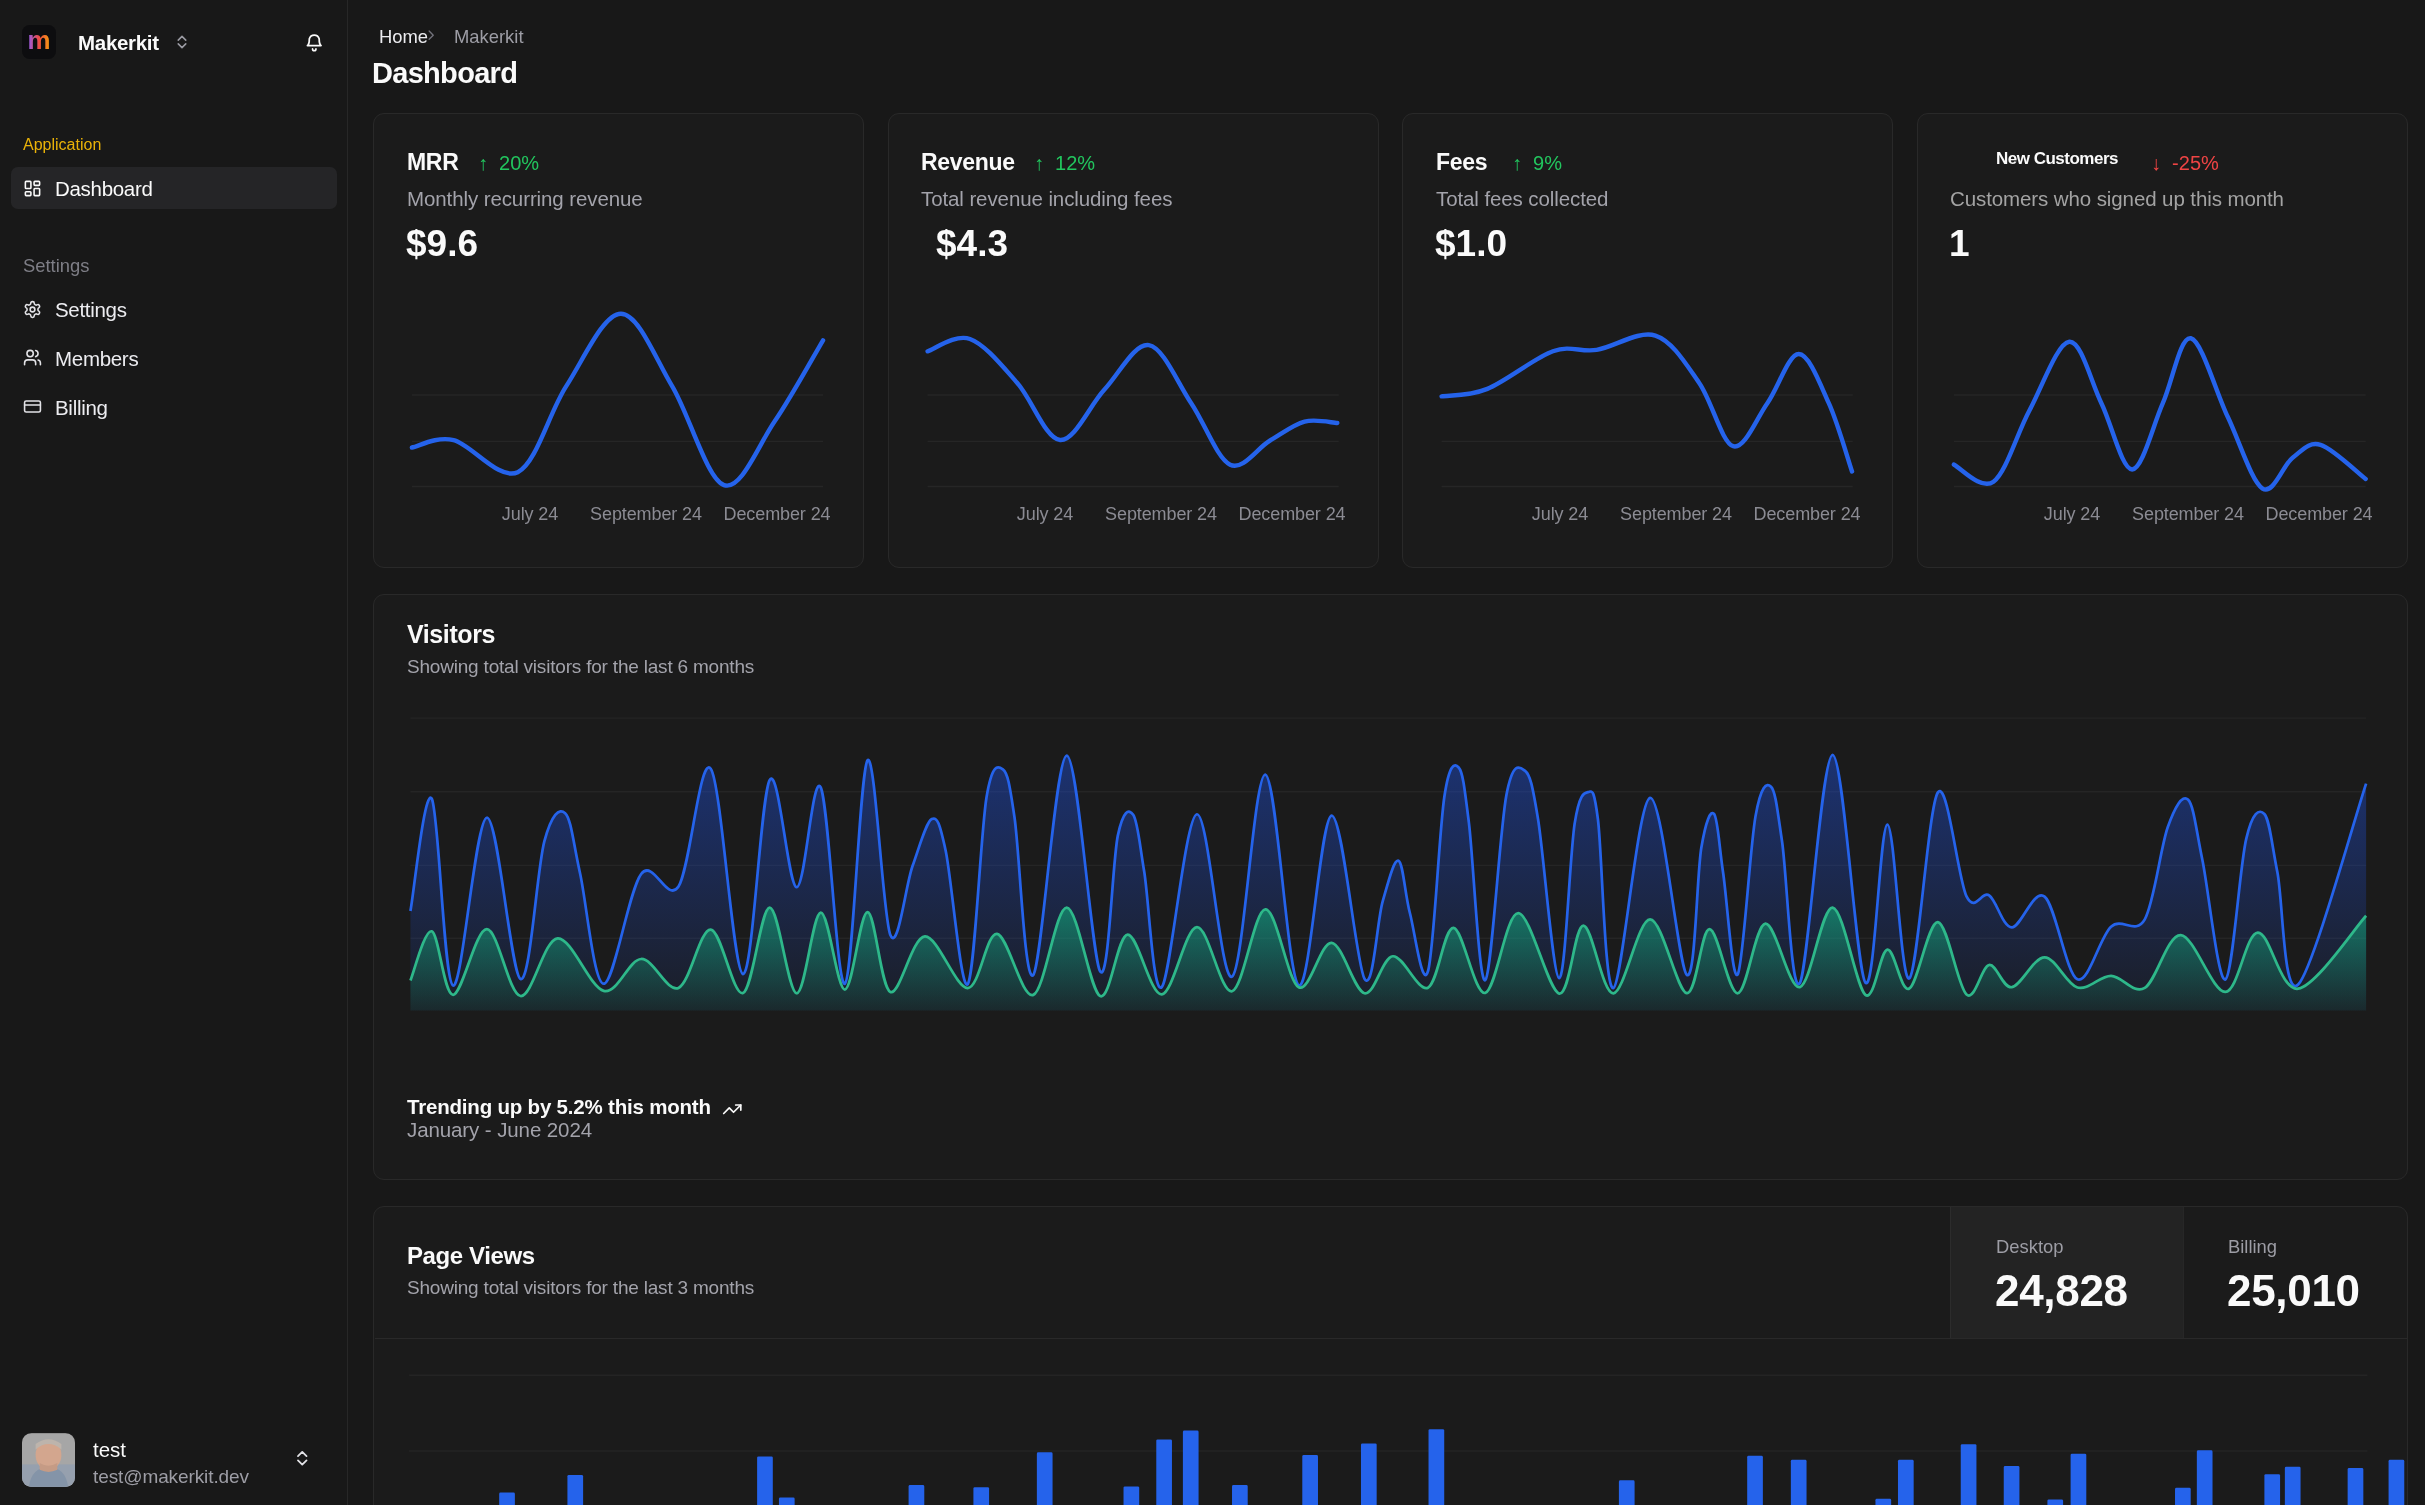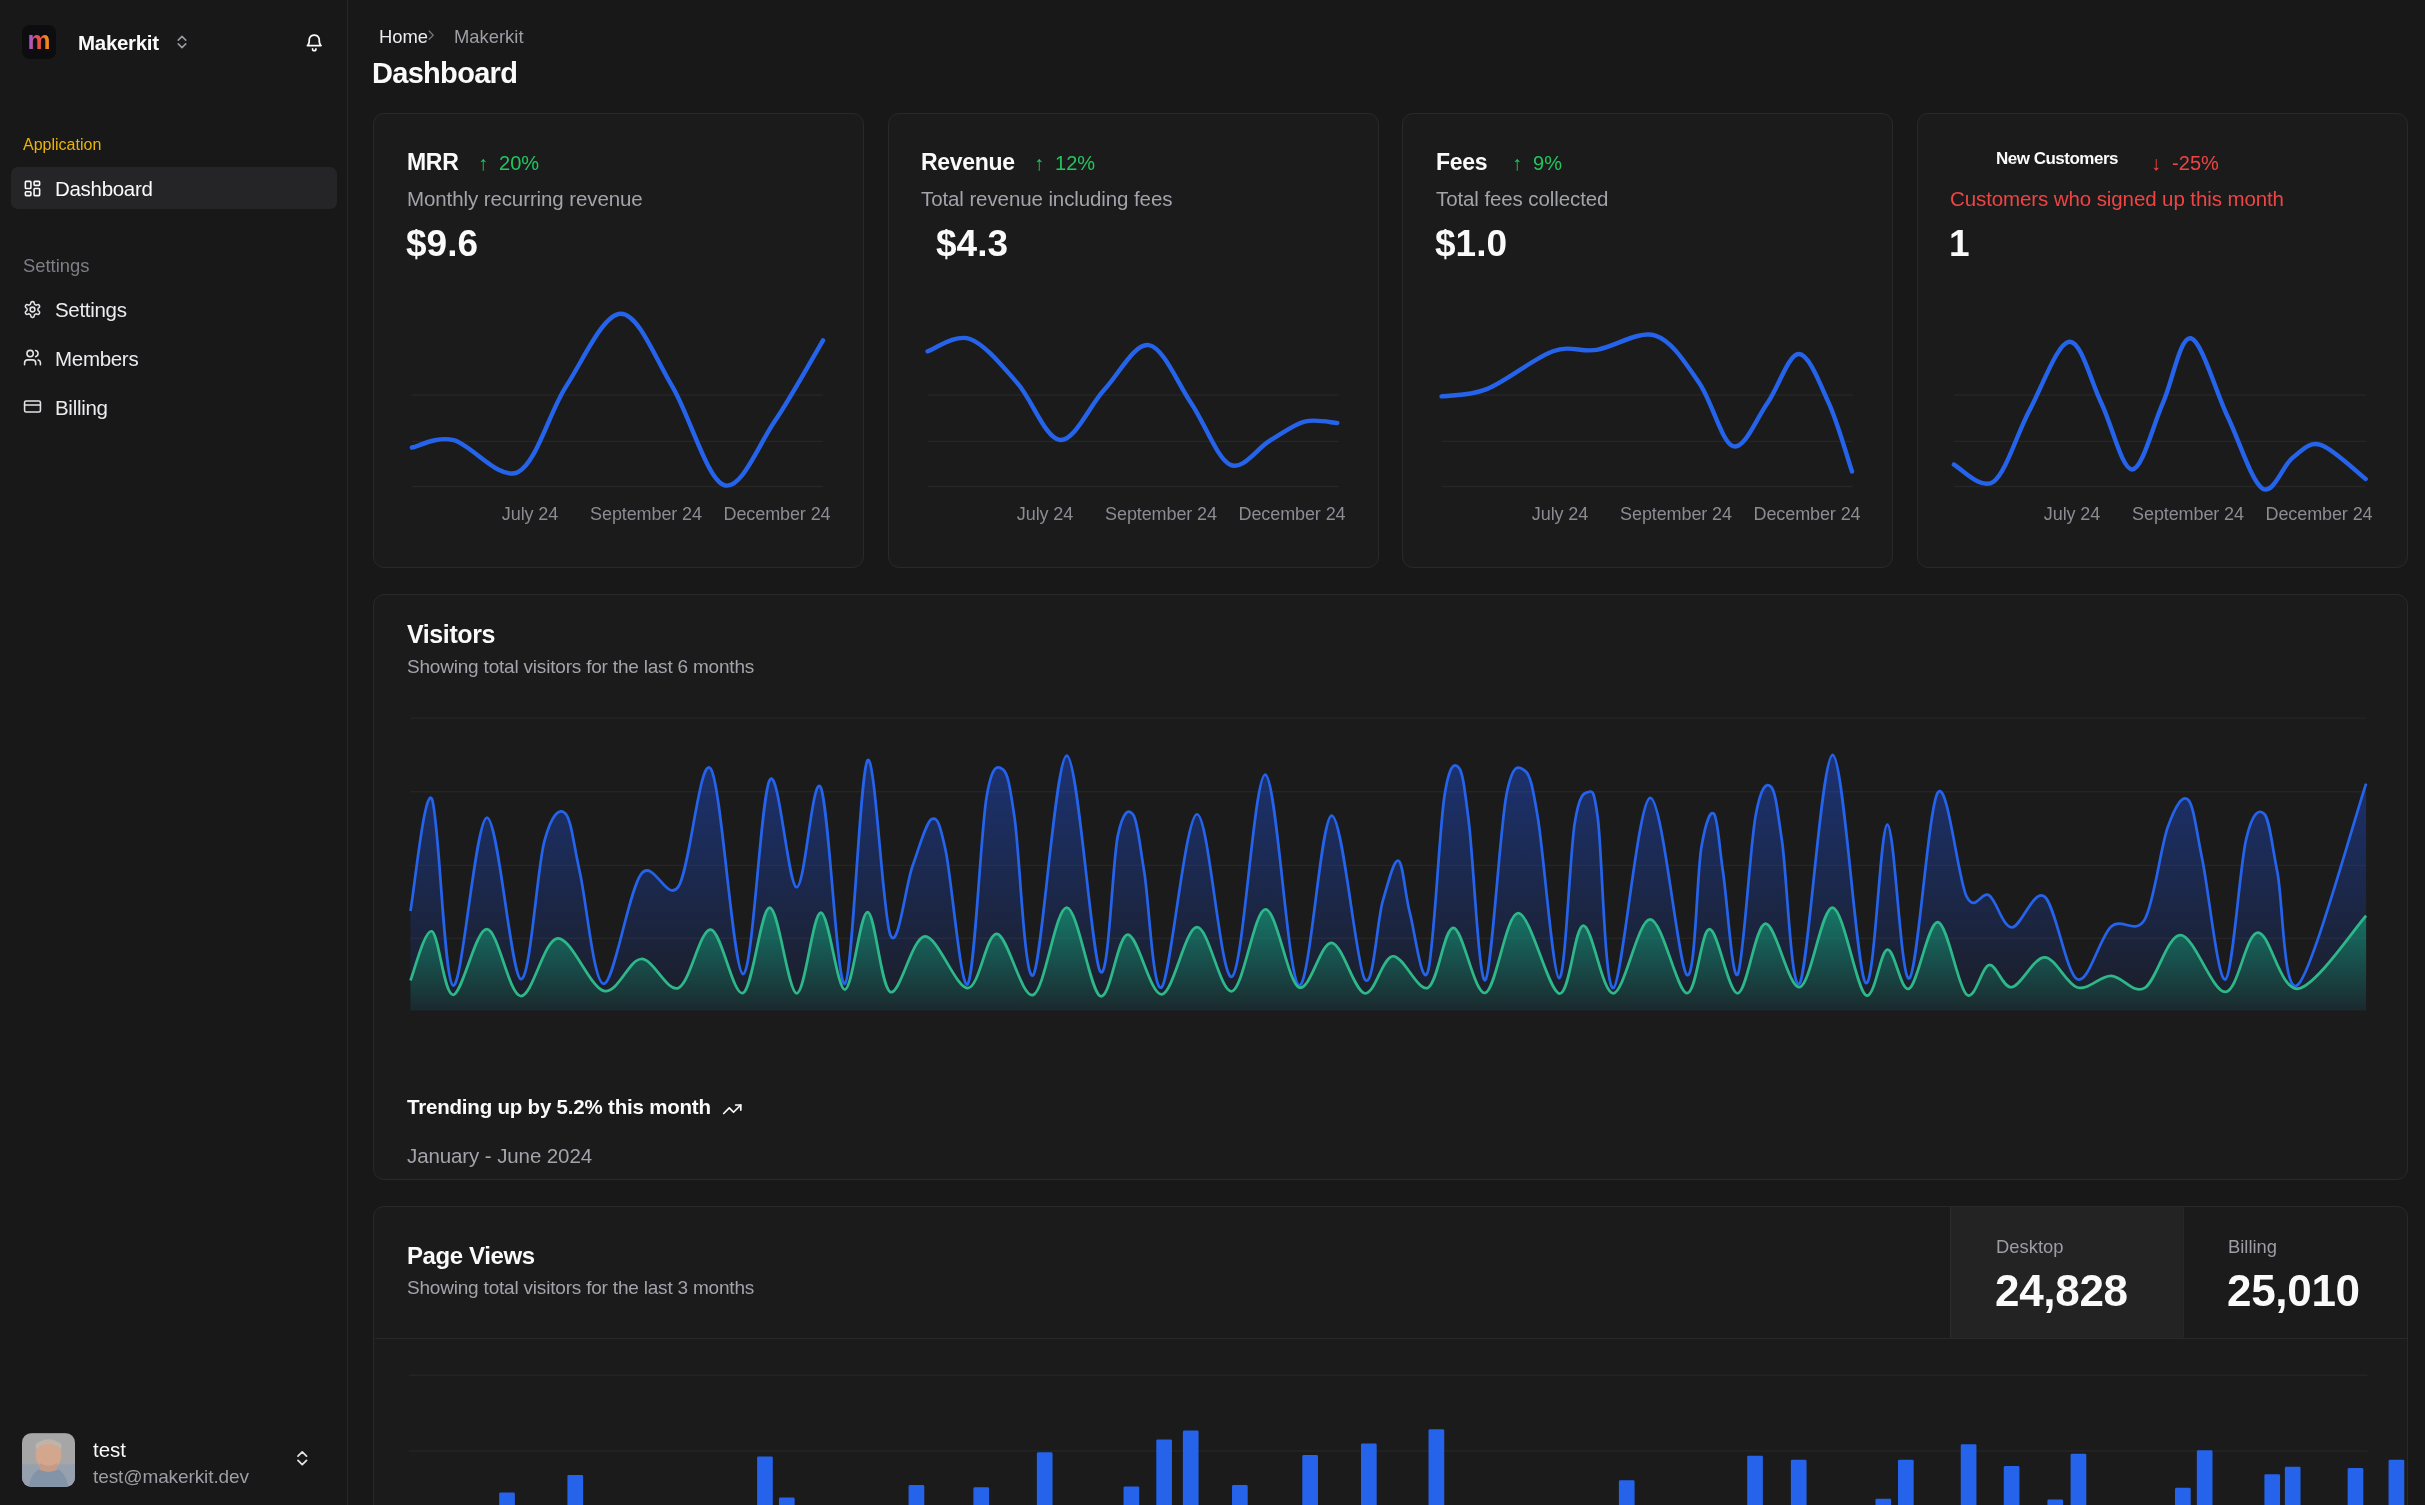--- a/index.html
+++ b/index.html
@@ -112,21 +112,21 @@
 <div class="abs" style="left:921px;top:187px;font-size:20.5px;letter-spacing:-0.1px;color:#a3a3ab;">Total revenue including fees</div>
 <div class="abs white" style="left:936px;top:223px;font-size:37px;font-weight:700;">$4.3</div>
 
 <div class="abs white" style="left:1436px;top:149px;font-size:23px;font-weight:700;letter-spacing:-0.3px;">Fees</div>
 <div class="abs" style="left:1512px;top:152px;font-size:20px;color:#22c55e;">↑&nbsp; 9%</div>
 <div class="abs" style="left:1436px;top:187px;font-size:20.5px;letter-spacing:-0.1px;color:#a3a3ab;">Total fees collected</div>
 <div class="abs white" style="left:1435px;top:223px;font-size:37px;font-weight:700;">$1.0</div>
 
 <div class="abs white" style="left:1996px;top:149px;font-size:17px;font-weight:700;letter-spacing:-0.5px;">New Customers</div>
 <div class="abs" style="left:2151px;top:152px;font-size:20px;color:#ef4444;">↓&nbsp; -25%</div>
-<div class="abs" style="left:1950px;top:187px;font-size:20.5px;letter-spacing:-0.1px;color:#ef4444;">Customers who signed up this month</div>
+<div class="abs" style="left:1950px;top:187px;font-size:20.5px;letter-spacing:-0.1px;color:#a3a3a3;">Customers who signed up this month</div>
 <div class="abs white" style="left:1949px;top:223px;font-size:37px;font-weight:700;">1</div>
 
 <svg class="abs" style="left:373px;top:287px;" width="491" height="246" viewBox="547 420 719 360">
   <g stroke="#262626" stroke-width="2">
       <line x1="604" y1="578" x2="1206" y2="578"></line>
       <line x1="604" y1="646" x2="1206" y2="646"></line>
       <line x1="604" y1="712" x2="1206" y2="712"></line>
     </g>
   <path d="M604.0,655.0C614.2,653.2,639.2,638.0,665.0,644.0C690.8,650.0,731.5,704.2,759.0,691.0C786.5,677.8,804.8,603.7,830.0,565.0C855.2,526.3,884.2,459.0,910.0,459.0C935.8,459.0,959.8,523.2,985.0,565.0C1010.2,606.8,1036.0,701.3,1061.0,710.0C1086.0,718.7,1110.8,652.3,1135.0,617.0C1159.2,581.7,1194.2,517.8,1206.0,498.0" fill="none" stroke="#2563eb" stroke-width="6.5" stroke-linecap="round"></path>
 </svg>
@@ -199,21 +199,21 @@
   <path d="M599.0,1335.0C604.2,1307.5,619.9,1151.9,630.3,1170.2C640.7,1188.4,648.1,1439.7,661.6,1444.4C675.1,1449.1,694.6,1199.7,711.1,1198.1C727.6,1196.5,746.6,1429.0,760.6,1434.8C774.7,1440.6,784.6,1273.4,795.5,1232.8C806.4,1192.2,817.3,1183.6,826.0,1191.4C834.8,1199.1,838.4,1237.4,847.8,1279.1C857.3,1320.8,867.8,1441.4,882.7,1441.7C897.7,1441.9,919.3,1304.5,937.6,1280.7C955.8,1256.9,975.4,1324.7,992.4,1299.0C1009.4,1273.2,1023.9,1104.8,1039.7,1126.2C1055.4,1147.6,1072.5,1424.8,1087.0,1427.5C1101.4,1430.2,1113.2,1163.7,1126.3,1142.5C1139.4,1121.3,1153.2,1298.3,1165.7,1300.1C1178.1,1302.0,1189.3,1129.9,1201.1,1153.5C1212.9,1177.1,1225.0,1448.4,1236.5,1441.8C1248.0,1435.2,1258.8,1125.7,1269.9,1113.8C1281.0,1101.9,1292.3,1344.4,1303.3,1370.3C1314.3,1396.2,1325.6,1297.7,1335.7,1269.4C1345.9,1241.0,1356.0,1204.0,1364.1,1200.1C1372.3,1196.3,1375.6,1205.8,1384.4,1246.1C1393.2,1286.4,1406.9,1455.1,1416.9,1442.2C1426.9,1429.3,1435.8,1221.3,1444.3,1168.8C1452.9,1116.3,1461.5,1122.2,1468.4,1127.1C1475.2,1131.9,1478.1,1147.4,1485.5,1197.7C1493.0,1248.0,1500.2,1444.0,1513.0,1428.9C1525.7,1413.8,1545.7,1107.8,1562.1,1106.9C1578.5,1106.0,1598.7,1403.9,1611.2,1423.5C1623.7,1443.1,1629.0,1262.7,1637.1,1224.4C1645.1,1186.1,1653.2,1185.0,1659.7,1193.8C1666.1,1202.6,1668.8,1234.9,1675.8,1277.1C1682.8,1319.2,1688.8,1460.5,1701.7,1446.5C1714.6,1432.5,1736.0,1195.5,1753.2,1193.0C1770.4,1190.4,1788.0,1440.9,1804.7,1431.2C1821.5,1421.5,1837.3,1132.7,1853.6,1134.8C1870.0,1137.0,1886.4,1434.0,1902.6,1444.0C1918.8,1454.1,1934.7,1196.5,1950.8,1194.9C1966.9,1193.3,1986.6,1413.4,1999.1,1434.4C2011.6,1455.5,2017.4,1350.1,2025.7,1321.2C2034.1,1292.3,2042.4,1258.4,2049.0,1261.1C2055.7,1263.9,2058.5,1310.9,2065.7,1337.9C2072.9,1364.9,2083.9,1451.6,2092.3,1423.2C2100.8,1394.8,2108.8,1217.2,2116.3,1167.3C2123.8,1117.5,2131.3,1118.0,2137.3,1124.3C2143.3,1130.6,2145.8,1153.1,2152.3,1205.2C2158.8,1257.2,2167.1,1443.1,2176.3,1436.5C2185.4,1429.8,2197.6,1216.4,2207.3,1165.2C2217.0,1113.9,2226.7,1123.1,2234.4,1129.0C2242.2,1134.8,2245.4,1149.4,2253.8,1200.2C2262.2,1251.0,2275.8,1432.5,2284.8,1433.6C2293.8,1434.7,2300.4,1252.3,2307.5,1206.7C2314.7,1161.2,2321.8,1161.4,2327.4,1160.4C2333.1,1159.4,2335.5,1152.8,2341.7,1200.7C2347.8,1248.6,2351.6,1453.3,2364.4,1448.0C2377.2,1442.7,2400.3,1172.3,2418.2,1169.0C2436.2,1165.8,2459.5,1416.5,2472.0,1428.6C2484.6,1440.8,2486.7,1281.3,2493.4,1242.0C2500.1,1202.6,2506.8,1186.3,2512.1,1192.6C2517.5,1198.8,2519.7,1240.4,2525.5,1279.6C2531.3,1318.8,2539.0,1441.7,2546.9,1427.8C2554.8,1413.9,2564.8,1241.9,2572.9,1196.1C2581.0,1150.2,2589.2,1146.3,2595.7,1152.6C2602.2,1158.9,2604.9,1185.7,2612.0,1233.8C2619.0,1281.8,2625.6,1462.1,2638.0,1440.7C2650.4,1419.4,2670.1,1105.9,2686.1,1105.8C2702.1,1105.7,2720.8,1423.0,2734.2,1440.1C2747.6,1457.1,2755.7,1209.1,2766.4,1208.1C2777.1,1207.1,2786.2,1441.8,2798.6,1433.9C2811.0,1426.0,2826.6,1180.9,2840.6,1160.9C2854.6,1140.8,2870.0,1288.4,2882.6,1313.6C2895.1,1338.7,2904.8,1304.5,2915.8,1312.0C2926.9,1319.6,2935.5,1358.7,2949.1,1359.0C2962.6,1359.3,2981.1,1301.2,2997.2,1313.9C3013.2,1326.6,3029.0,1427.8,3045.3,1435.2C3061.5,1442.5,3078.3,1372.7,3094.7,1358.0C3111.2,1343.4,3130.3,1371.5,3144.2,1347.2C3158.1,1322.8,3167.4,1241.1,3178.0,1211.8C3188.5,1182.5,3199.1,1163.5,3207.5,1171.5C3216.0,1179.4,3219.5,1215.5,3228.6,1259.4C3237.8,1303.4,3251.7,1440.4,3262.4,1435.4C3273.1,1430.4,3283.4,1269.8,3293.0,1229.4C3302.5,1188.9,3312.1,1184.6,3319.7,1192.7C3327.3,1200.8,3330.5,1236.3,3338.8,1278.0C3347.1,1319.7,3347.6,1464.6,3369.3,1442.9C3391.0,1421.2,3452.4,1197.2,3469.0,1148.0L3469.0,1481.0L599.0,1481.0Z" fill="url(#bg1)"></path>
   <path d="M599.0,1335.0C604.2,1307.5,619.9,1151.9,630.3,1170.2C640.7,1188.4,648.1,1439.7,661.6,1444.4C675.1,1449.1,694.6,1199.7,711.1,1198.1C727.6,1196.5,746.6,1429.0,760.6,1434.8C774.7,1440.6,784.6,1273.4,795.5,1232.8C806.4,1192.2,817.3,1183.6,826.0,1191.4C834.8,1199.1,838.4,1237.4,847.8,1279.1C857.3,1320.8,867.8,1441.4,882.7,1441.7C897.7,1441.9,919.3,1304.5,937.6,1280.7C955.8,1256.9,975.4,1324.7,992.4,1299.0C1009.4,1273.2,1023.9,1104.8,1039.7,1126.2C1055.4,1147.6,1072.5,1424.8,1087.0,1427.5C1101.4,1430.2,1113.2,1163.7,1126.3,1142.5C1139.4,1121.3,1153.2,1298.3,1165.7,1300.1C1178.1,1302.0,1189.3,1129.9,1201.1,1153.5C1212.9,1177.1,1225.0,1448.4,1236.5,1441.8C1248.0,1435.2,1258.8,1125.7,1269.9,1113.8C1281.0,1101.9,1292.3,1344.4,1303.3,1370.3C1314.3,1396.2,1325.6,1297.7,1335.7,1269.4C1345.9,1241.0,1356.0,1204.0,1364.1,1200.1C1372.3,1196.3,1375.6,1205.8,1384.4,1246.1C1393.2,1286.4,1406.9,1455.1,1416.9,1442.2C1426.9,1429.3,1435.8,1221.3,1444.3,1168.8C1452.9,1116.3,1461.5,1122.2,1468.4,1127.1C1475.2,1131.9,1478.1,1147.4,1485.5,1197.7C1493.0,1248.0,1500.2,1444.0,1513.0,1428.9C1525.7,1413.8,1545.7,1107.8,1562.1,1106.9C1578.5,1106.0,1598.7,1403.9,1611.2,1423.5C1623.7,1443.1,1629.0,1262.7,1637.1,1224.4C1645.1,1186.1,1653.2,1185.0,1659.7,1193.8C1666.1,1202.6,1668.8,1234.9,1675.8,1277.1C1682.8,1319.2,1688.8,1460.5,1701.7,1446.5C1714.6,1432.5,1736.0,1195.5,1753.2,1193.0C1770.4,1190.4,1788.0,1440.9,1804.7,1431.2C1821.5,1421.5,1837.3,1132.7,1853.6,1134.8C1870.0,1137.0,1886.4,1434.0,1902.6,1444.0C1918.8,1454.1,1934.7,1196.5,1950.8,1194.9C1966.9,1193.3,1986.6,1413.4,1999.1,1434.4C2011.6,1455.5,2017.4,1350.1,2025.7,1321.2C2034.1,1292.3,2042.4,1258.4,2049.0,1261.1C2055.7,1263.9,2058.5,1310.9,2065.7,1337.9C2072.9,1364.9,2083.9,1451.6,2092.3,1423.2C2100.8,1394.8,2108.8,1217.2,2116.3,1167.3C2123.8,1117.5,2131.3,1118.0,2137.3,1124.3C2143.3,1130.6,2145.8,1153.1,2152.3,1205.2C2158.8,1257.2,2167.1,1443.1,2176.3,1436.5C2185.4,1429.8,2197.6,1216.4,2207.3,1165.2C2217.0,1113.9,2226.7,1123.1,2234.4,1129.0C2242.2,1134.8,2245.4,1149.4,2253.8,1200.2C2262.2,1251.0,2275.8,1432.5,2284.8,1433.6C2293.8,1434.7,2300.4,1252.3,2307.5,1206.7C2314.7,1161.2,2321.8,1161.4,2327.4,1160.4C2333.1,1159.4,2335.5,1152.8,2341.7,1200.7C2347.8,1248.6,2351.6,1453.3,2364.4,1448.0C2377.2,1442.7,2400.3,1172.3,2418.2,1169.0C2436.2,1165.8,2459.5,1416.5,2472.0,1428.6C2484.6,1440.8,2486.7,1281.3,2493.4,1242.0C2500.1,1202.6,2506.8,1186.3,2512.1,1192.6C2517.5,1198.8,2519.7,1240.4,2525.5,1279.6C2531.3,1318.8,2539.0,1441.7,2546.9,1427.8C2554.8,1413.9,2564.8,1241.9,2572.9,1196.1C2581.0,1150.2,2589.2,1146.3,2595.7,1152.6C2602.2,1158.9,2604.9,1185.7,2612.0,1233.8C2619.0,1281.8,2625.6,1462.1,2638.0,1440.7C2650.4,1419.4,2670.1,1105.9,2686.1,1105.8C2702.1,1105.7,2720.8,1423.0,2734.2,1440.1C2747.6,1457.1,2755.7,1209.1,2766.4,1208.1C2777.1,1207.1,2786.2,1441.8,2798.6,1433.9C2811.0,1426.0,2826.6,1180.9,2840.6,1160.9C2854.6,1140.8,2870.0,1288.4,2882.6,1313.6C2895.1,1338.7,2904.8,1304.5,2915.8,1312.0C2926.9,1319.6,2935.5,1358.7,2949.1,1359.0C2962.6,1359.3,2981.1,1301.2,2997.2,1313.9C3013.2,1326.6,3029.0,1427.8,3045.3,1435.2C3061.5,1442.5,3078.3,1372.7,3094.7,1358.0C3111.2,1343.4,3130.3,1371.5,3144.2,1347.2C3158.1,1322.8,3167.4,1241.1,3178.0,1211.8C3188.5,1182.5,3199.1,1163.5,3207.5,1171.5C3216.0,1179.4,3219.5,1215.5,3228.6,1259.4C3237.8,1303.4,3251.7,1440.4,3262.4,1435.4C3273.1,1430.4,3283.4,1269.8,3293.0,1229.4C3302.5,1188.9,3312.1,1184.6,3319.7,1192.7C3327.3,1200.8,3330.5,1236.3,3338.8,1278.0C3347.1,1319.7,3347.6,1464.6,3369.3,1442.9C3391.0,1421.2,3452.4,1197.2,3469.0,1148.0" fill="none" stroke="#2563eb" stroke-width="4"></path>
   <path d="M599.0,1437.0C604.2,1425.0,619.9,1361.3,630.3,1364.8C640.7,1368.3,648.1,1458.5,661.6,1457.9C675.1,1457.4,694.6,1361.4,711.1,1361.7C727.6,1362.0,743.3,1457.5,760.6,1459.7C778.0,1461.9,794.8,1376.2,815.1,1375.0C835.5,1373.7,862.3,1447.3,882.7,1452.3C903.1,1457.4,919.3,1406.2,937.6,1405.4C955.8,1404.7,975.4,1455.0,992.4,1447.8C1009.4,1440.7,1023.9,1361.1,1039.7,1362.3C1055.4,1363.6,1072.5,1460.7,1087.0,1455.3C1101.4,1449.9,1113.2,1329.9,1126.3,1330.0C1139.4,1330.1,1153.2,1454.5,1165.7,1455.7C1178.1,1457.0,1189.3,1338.4,1201.1,1337.5C1212.9,1336.6,1225.0,1450.4,1236.5,1450.3C1248.0,1450.1,1258.8,1336.1,1269.9,1336.7C1281.0,1337.3,1289.3,1447.8,1303.3,1453.8C1317.3,1459.7,1335.1,1373.2,1354.0,1372.3C1372.9,1371.3,1399.3,1448.7,1416.9,1448.0C1434.5,1447.4,1443.8,1366.8,1459.8,1368.5C1475.8,1370.1,1495.9,1464.5,1513.0,1458.1C1530.0,1451.7,1545.7,1329.7,1562.1,1330.0C1578.5,1330.3,1596.3,1453.2,1611.2,1459.8C1626.1,1466.5,1636.5,1370.1,1651.6,1369.7C1666.7,1369.3,1684.7,1459.1,1701.7,1457.3C1718.6,1455.5,1736.0,1359.5,1753.2,1358.8C1770.4,1358.0,1788.0,1457.0,1804.7,1452.7C1821.5,1448.3,1837.3,1333.7,1853.6,1332.7C1870.0,1331.7,1886.4,1438.6,1902.6,1446.8C1918.8,1455.0,1934.7,1380.2,1950.8,1381.7C1966.9,1383.2,1984.1,1452.4,1999.1,1455.7C2014.1,1459.0,2025.2,1402.7,2040.7,1401.4C2056.3,1400.0,2077.5,1454.4,2092.3,1447.5C2107.2,1440.5,2115.8,1358.5,2129.8,1359.7C2143.8,1361.0,2160.5,1458.8,2176.3,1455.2C2192.1,1451.6,2206.6,1338.0,2224.7,1338.2C2242.8,1338.3,2268.9,1453.1,2284.8,1456.1C2300.7,1459.2,2307.1,1356.6,2320.3,1356.5C2333.6,1356.4,2348.1,1457.3,2364.4,1455.8C2380.7,1454.3,2400.3,1347.4,2418.2,1347.3C2436.2,1347.3,2457.5,1453.1,2472.0,1455.5C2486.6,1457.9,2493.0,1361.7,2505.4,1361.7C2517.9,1361.7,2533.2,1457.0,2546.9,1455.7C2560.5,1454.3,2572.4,1355.1,2587.5,1353.6C2602.7,1352.1,2621.6,1450.6,2638.0,1446.6C2654.4,1442.7,2670.1,1328.1,2686.1,1330.0C2702.1,1331.9,2720.8,1447.8,2734.2,1458.0C2747.6,1468.3,2755.7,1393.1,2766.4,1391.6C2777.1,1390.0,2786.2,1455.5,2798.6,1448.8C2811.0,1442.1,2826.6,1349.9,2840.6,1351.4C2854.6,1352.9,2870.0,1447.2,2882.6,1457.6C2895.1,1468.1,2904.8,1416.0,2915.8,1414.2C2926.9,1412.4,2935.5,1448.7,2949.1,1446.8C2962.6,1444.9,2981.1,1402.8,2997.2,1402.9C3013.2,1403.0,3029.0,1442.7,3045.3,1447.3C3061.5,1451.8,3078.3,1430.1,3094.7,1430.2C3111.2,1430.3,3127.2,1457.8,3144.2,1447.8C3161.3,1437.8,3177.3,1369.3,3197.0,1370.3C3216.7,1371.3,3243.5,1454.5,3262.4,1453.8C3281.3,1453.2,3292.3,1367.4,3310.1,1366.6C3328.0,1365.8,3342.9,1453.1,3369.3,1449.0C3395.8,1444.9,3452.4,1359.8,3469.0,1342.0L3469.0,1481.0L599.0,1481.0Z" fill="url(#gg1)"></path>
   <path d="M599.0,1437.0C604.2,1425.0,619.9,1361.3,630.3,1364.8C640.7,1368.3,648.1,1458.5,661.6,1457.9C675.1,1457.4,694.6,1361.4,711.1,1361.7C727.6,1362.0,743.3,1457.5,760.6,1459.7C778.0,1461.9,794.8,1376.2,815.1,1375.0C835.5,1373.7,862.3,1447.3,882.7,1452.3C903.1,1457.4,919.3,1406.2,937.6,1405.4C955.8,1404.7,975.4,1455.0,992.4,1447.8C1009.4,1440.7,1023.9,1361.1,1039.7,1362.3C1055.4,1363.6,1072.5,1460.7,1087.0,1455.3C1101.4,1449.9,1113.2,1329.9,1126.3,1330.0C1139.4,1330.1,1153.2,1454.5,1165.7,1455.7C1178.1,1457.0,1189.3,1338.4,1201.1,1337.5C1212.9,1336.6,1225.0,1450.4,1236.5,1450.3C1248.0,1450.1,1258.8,1336.1,1269.9,1336.7C1281.0,1337.3,1289.3,1447.8,1303.3,1453.8C1317.3,1459.7,1335.1,1373.2,1354.0,1372.3C1372.9,1371.3,1399.3,1448.7,1416.9,1448.0C1434.5,1447.4,1443.8,1366.8,1459.8,1368.5C1475.8,1370.1,1495.9,1464.5,1513.0,1458.1C1530.0,1451.7,1545.7,1329.7,1562.1,1330.0C1578.5,1330.3,1596.3,1453.2,1611.2,1459.8C1626.1,1466.5,1636.5,1370.1,1651.6,1369.7C1666.7,1369.3,1684.7,1459.1,1701.7,1457.3C1718.6,1455.5,1736.0,1359.5,1753.2,1358.8C1770.4,1358.0,1788.0,1457.0,1804.7,1452.7C1821.5,1448.3,1837.3,1333.7,1853.6,1332.7C1870.0,1331.7,1886.4,1438.6,1902.6,1446.8C1918.8,1455.0,1934.7,1380.2,1950.8,1381.7C1966.9,1383.2,1984.1,1452.4,1999.1,1455.7C2014.1,1459.0,2025.2,1402.7,2040.7,1401.4C2056.3,1400.0,2077.5,1454.4,2092.3,1447.5C2107.2,1440.5,2115.8,1358.5,2129.8,1359.7C2143.8,1361.0,2160.5,1458.8,2176.3,1455.2C2192.1,1451.6,2206.6,1338.0,2224.7,1338.2C2242.8,1338.3,2268.9,1453.1,2284.8,1456.1C2300.7,1459.2,2307.1,1356.6,2320.3,1356.5C2333.6,1356.4,2348.1,1457.3,2364.4,1455.8C2380.7,1454.3,2400.3,1347.4,2418.2,1347.3C2436.2,1347.3,2457.5,1453.1,2472.0,1455.5C2486.6,1457.9,2493.0,1361.7,2505.4,1361.7C2517.9,1361.7,2533.2,1457.0,2546.9,1455.7C2560.5,1454.3,2572.4,1355.1,2587.5,1353.6C2602.7,1352.1,2621.6,1450.6,2638.0,1446.6C2654.4,1442.7,2670.1,1328.1,2686.1,1330.0C2702.1,1331.9,2720.8,1447.8,2734.2,1458.0C2747.6,1468.3,2755.7,1393.1,2766.4,1391.6C2777.1,1390.0,2786.2,1455.5,2798.6,1448.8C2811.0,1442.1,2826.6,1349.9,2840.6,1351.4C2854.6,1352.9,2870.0,1447.2,2882.6,1457.6C2895.1,1468.1,2904.8,1416.0,2915.8,1414.2C2926.9,1412.4,2935.5,1448.7,2949.1,1446.8C2962.6,1444.9,2981.1,1402.8,2997.2,1402.9C3013.2,1403.0,3029.0,1442.7,3045.3,1447.3C3061.5,1451.8,3078.3,1430.1,3094.7,1430.2C3111.2,1430.3,3127.2,1457.8,3144.2,1447.8C3161.3,1437.8,3177.3,1369.3,3197.0,1370.3C3216.7,1371.3,3243.5,1454.5,3262.4,1453.8C3281.3,1453.2,3292.3,1367.4,3310.1,1366.6C3328.0,1365.8,3342.9,1453.1,3369.3,1449.0C3395.8,1444.9,3452.4,1359.8,3469.0,1342.0" fill="none" stroke="#2eb88a" stroke-width="4"></path>
 </svg>
 <div class="abs white" style="left:407px;top:1095px;font-size:20.5px;font-weight:700;letter-spacing:-0.2px;">Trending up by 5.2% this month</div>
 <svg class="abs" style="left:722px;top:1099px;" width="20.5" height="20.5" viewBox="0 0 24 24" fill="none" stroke="#fafafa" stroke-width="2" stroke-linecap="round" stroke-linejoin="round">
     <polyline points="22 7 13.5 15.5 8.5 10.5 2 17"></polyline>
     <polyline points="16 7 22 7 22 13"></polyline>
   </svg>
-<div class="abs" style="left:407px;top:1144px;font-size:20.5px;letter-spacing:-0.1px;color:#a3a3ab;">January - June 2024</div>
+<div class="abs" style="left:407px;top:1118px;font-size:20.5px;letter-spacing:-0.1px;color:#a3a3ab;">January - June 2024</div>
 
 <div class="card" style="left:373px;top:1206px;width:2035px;height:382px;border-radius:11px 11px 0 0;"></div>
 <div class="abs" style="left:375px;top:1338px;width:2032px;height:1.4px;background:#292929;"></div>
 <div class="abs white" style="left:407px;top:1242px;font-size:24px;font-weight:700;letter-spacing:-0.4px;">Page Views</div>
 <div class="abs" style="left:407px;top:1277px;font-size:19px;letter-spacing:-0.2px;color:#a3a3ab;">Showing total visitors for the last 3 months</div>
 
 <div class="abs" style="left:1950px;top:1207px;width:233px;height:131px;background:#232323;border-left:1.4px solid #2c2c2c;"></div>
 <div class="abs" style="left:2183px;top:1207px;width:224px;height:131px;border-left:1.4px solid #272727;"></div>
 <div class="abs" style="left:1996px;top:1236px;font-size:18.4px;color:#9d9da5;">Desktop</div>
 <div class="abs white" style="left:1995px;top:1266px;font-size:44px;font-weight:700;letter-spacing:-0.3px;">24,828</div>

